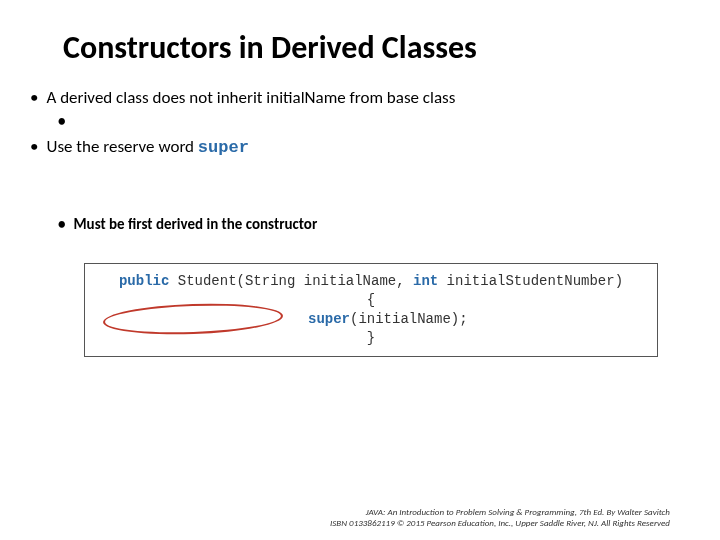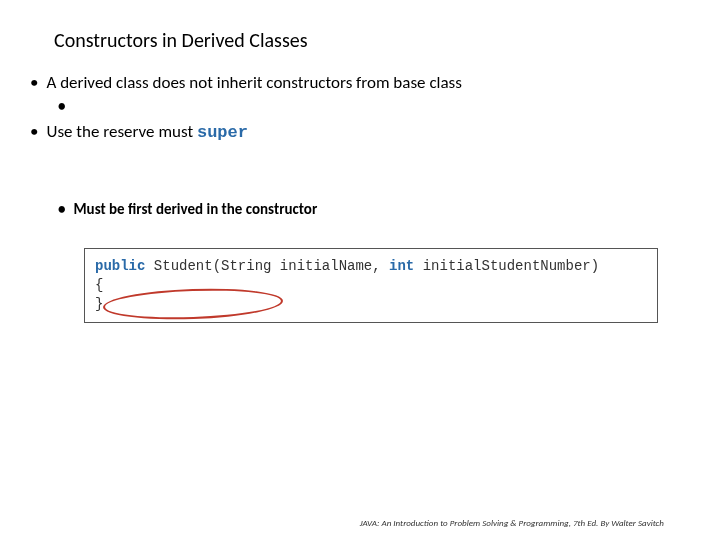--- a/index.html
+++ b/index.html
@@ -9,24 +9,24 @@
     background: #fff;
     font-family: Calibri, Arial, sans-serif;
     color: #000;
     position: relative;
     overflow: hidden;
   }
   .slide {
     padding: 28px 30px 0 30px;
   }
   .title {
-    font-size: 20px;
-    font-weight: 400;
+    font-size: 32px;
+    font-weight: 700;
     margin-bottom: 20px;
-    margin-left: 24px;
+    margin-left: 33px;
   }
   .bullet-l1 {
     font-size: 17px;
     margin: 6px 0 4px 0;
     display: flex;
   }
   .bullet-l1 .dot { margin-right: 8px; }
   .bullet-l2 {
     font-size: 15px;
     font-weight: 600;
@@ -44,81 +44,84 @@
   .code-box {
     margin: 8px 0 0 54px;
     border: 1px solid #555;
     padding: 8px 10px 8px 10px;
     font-family: "Courier New", monospace;
     font-size: 14px;
     color: #333;
     line-height: 1.35;
     position: relative;
     width: 574px;
+    text-align: center;
   }
   .code-line { white-space: pre; }
   .kw { color: #2a6aa8; font-weight: bold; }
   .circle {
     position: absolute;
     border: 2px solid #c0392b;
     border-radius: 50%;
     width: 180px;
     height: 30px;
     left: 18px;
     top: 40px;
     transform: rotate(-2deg);
     pointer-events: none;
   }
   .footer {
     position: absolute;
     bottom: 12px;
-    right: 56px;
+    right: 50px;
     text-align: right;
     font-size: 9px;
     font-style: italic;
     color: #333;
     line-height: 1.25;
   }
 </style>
 </head>
 <body>
 
 <div class="slide">
 
   <h1 class="title">Constructors in Derived Classes</h1>
 
   <div class="bullet-l1">
     <span class="dot">•</span>
-    <span>A derived class does not inherit constructors from base class</span>
+    <span>A derived class does not inherit initialName from base class</span>
   </div>
 
   <div class="bullet-l2">
     <span class="dot">•</span>
   </div>
 
   <div class="bullet-l1 reserve-line">
     <span class="dot">•</span>
     <span>
-      <span>Use the reserve must </span><span class="word-super">super</span>
+      <span>Use the reserve word </span><span class="word-super">super</span>
     </span>
   </div>
 
   <div class="gap"></div>
 
   <div class="bullet-l2">
     <span class="dot">•</span>
     <span>Must be first derived in the constructor</span>
   </div>
 
   <div class="gap2"></div>
 
   <div class="code-box">
     <div class="code-line"><span class="kw">public</span><span> Student(String initialName, </span><span class="kw">int</span><span> initialStudentNumber)</span></div>
     <div class="code-line">{</div>
+    <div class="code-line"><span>    </span><span class="kw">super</span><span>(initialName);</span></div>
     <div class="code-line">}</div>
     <div class="circle"></div>
   </div>
 
 </div>
 
 <div class="footer">
   <div>JAVA: An Introduction to Problem Solving &amp; Programming, 7th Ed. By Walter Savitch</div>
+  <div>ISBN 0133862119 © 2015 Pearson Education, Inc., Upper Saddle River, NJ. All Rights Reserved</div>
 </div>
 
 </body></html>

